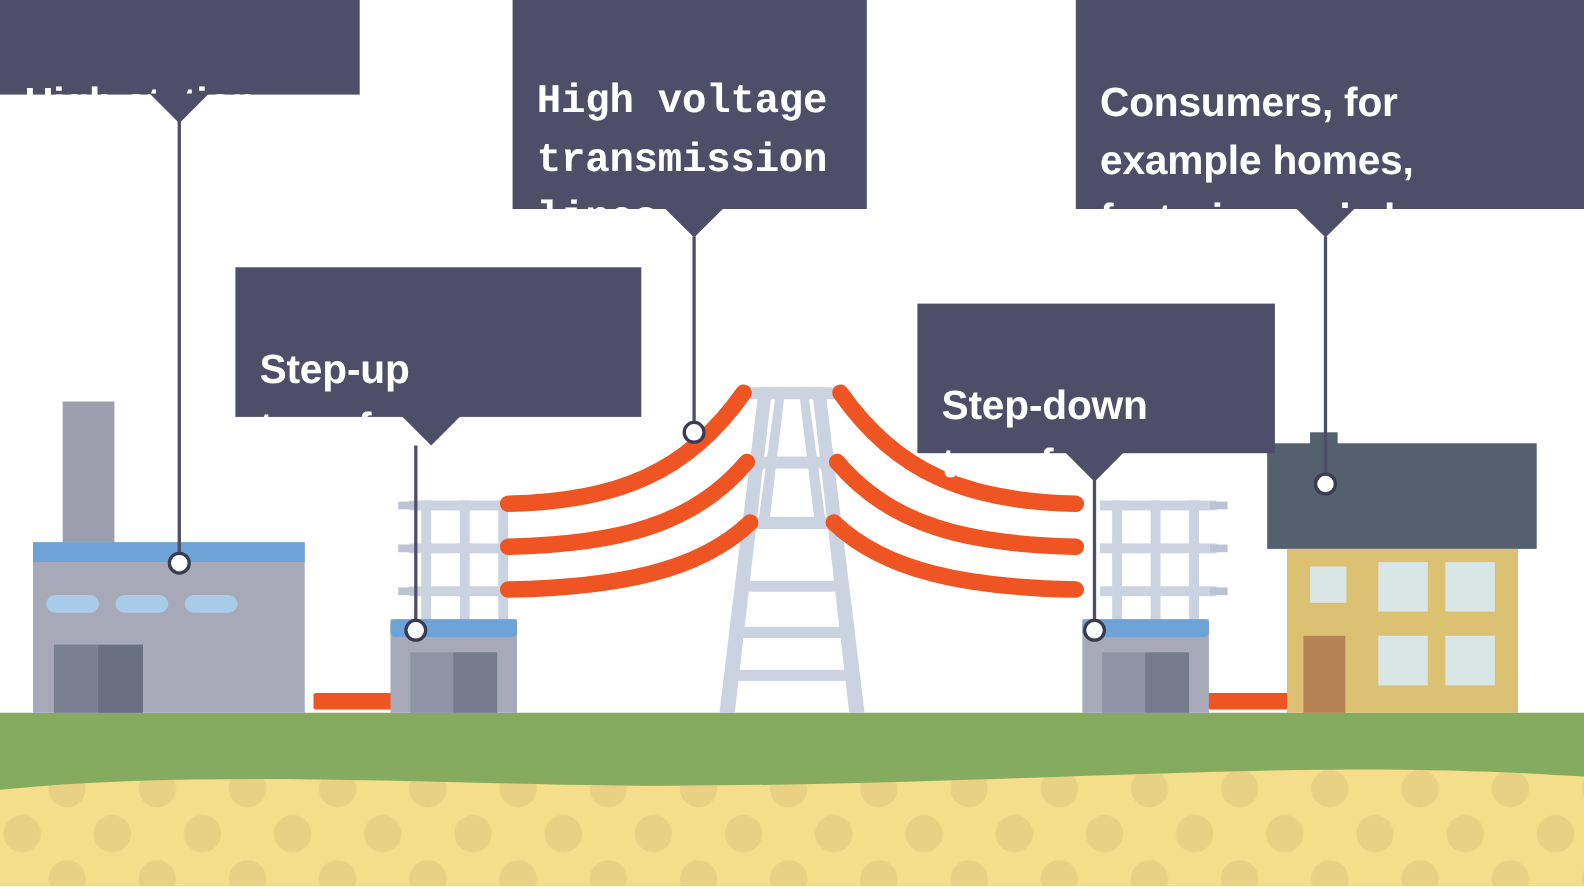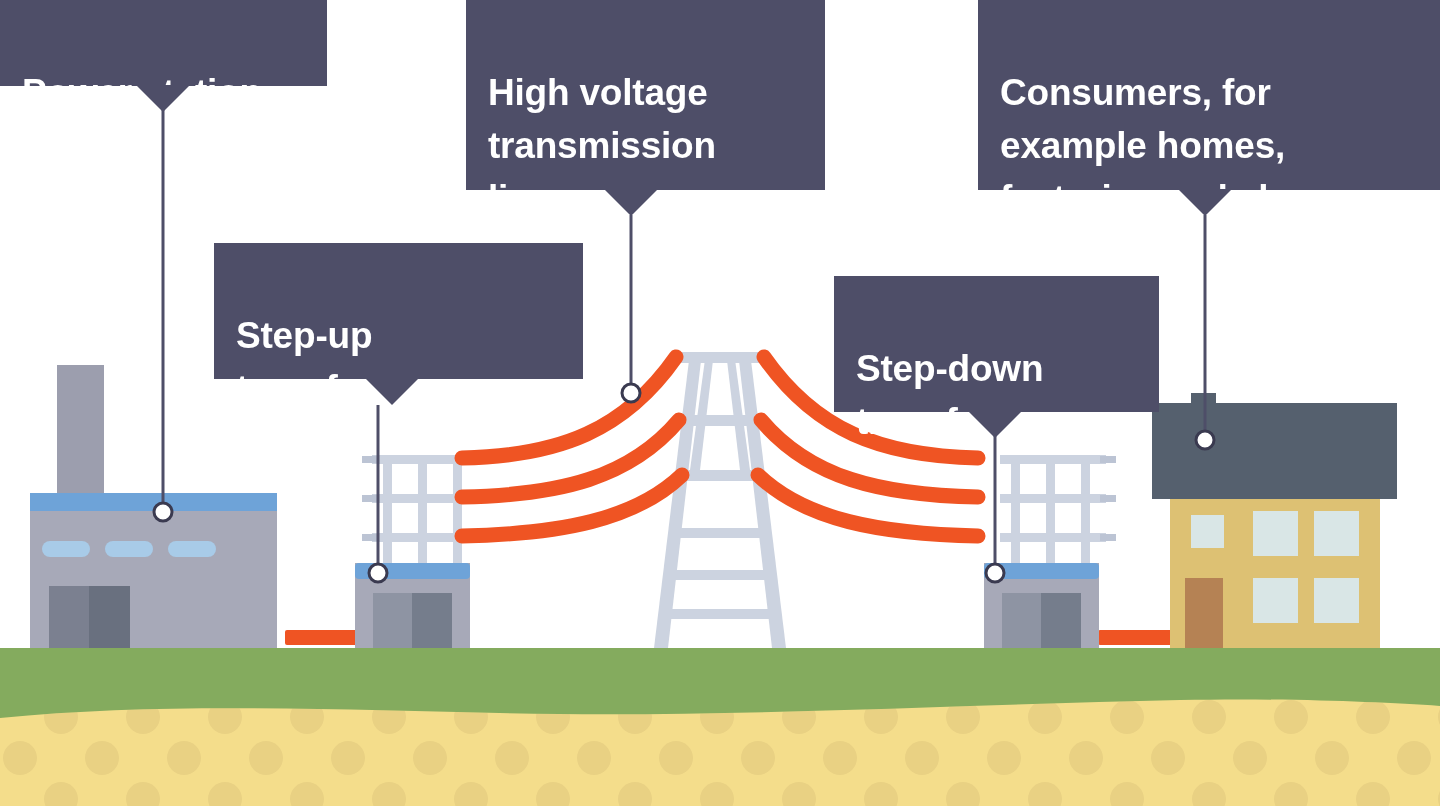--- a/index.html
+++ b/index.html
@@ -182,31 +182,31 @@
     <g>
       <circle cx="163" cy="512" r="9" fill="#ffffff" stroke="#3a3a50" stroke-width="3"></circle>
       <circle cx="378" cy="573" r="9" fill="#ffffff" stroke="#3a3a50" stroke-width="3"></circle>
       <circle cx="631" cy="393" r="9" fill="#ffffff" stroke="#3a3a50" stroke-width="3"></circle>
       <circle cx="995" cy="573" r="9" fill="#ffffff" stroke="#3a3a50" stroke-width="3"></circle>
       <circle cx="1205" cy="440" r="9" fill="#ffffff" stroke="#3a3a50" stroke-width="3"></circle>
     </g>
   </svg>
 
   <div class="callout" style="left:0px; top:0px; width:327px; height:86px;">
-    <span>Power station</span>
+    <span>High station</span>
     <span class="tail" style="left:136px;"></span>
   </div>
 
   <div class="callout" style="left:214px; top:243px; width:369px; height:136px;">
     <span>Step-up
 transformers</span>
     <span class="tail" style="left:151px;"></span>
   </div>
 
-  <div class="callout" style="left:466px; top:0px; width:359px; height:190px;">
+  <div class="callout" style="left:466px; top:0px; width:322px; height:190px;font-family:Liberation Mono, monospace;">
     <span>High voltage
 transmission
 lines</span>
     <span class="tail" style="left:138px;"></span>
   </div>
 
   <div class="callout" style="left:834px; top:243px; width:325px; height:136px;margin-top:33px;">
     <span>Step-down
 transformers</span>
     <span class="tail" style="left:134px;"></span>

